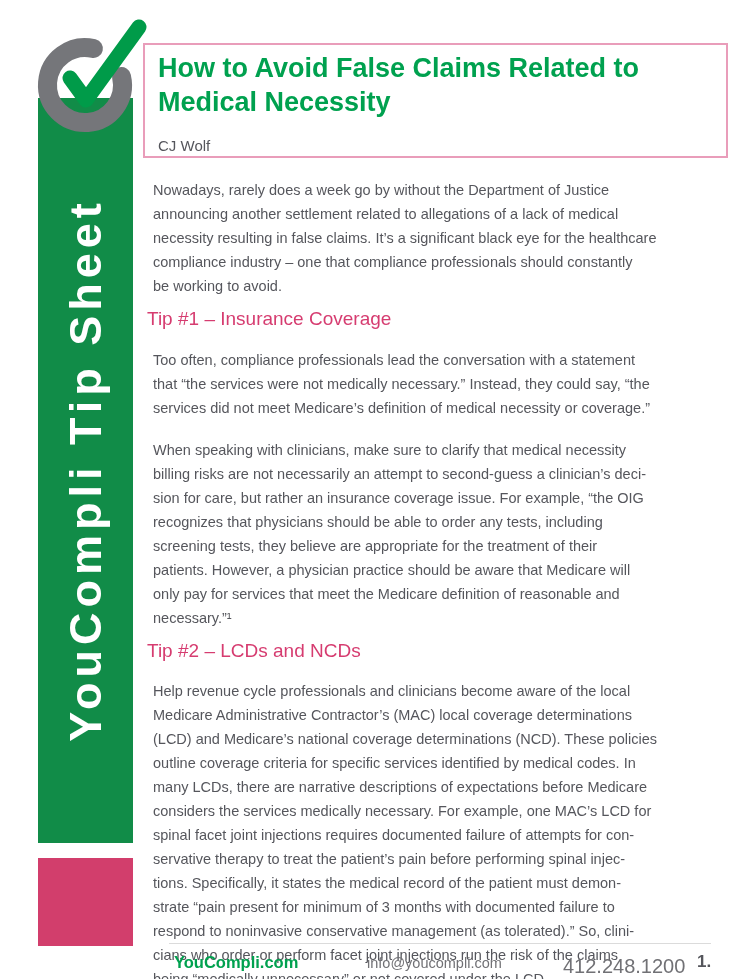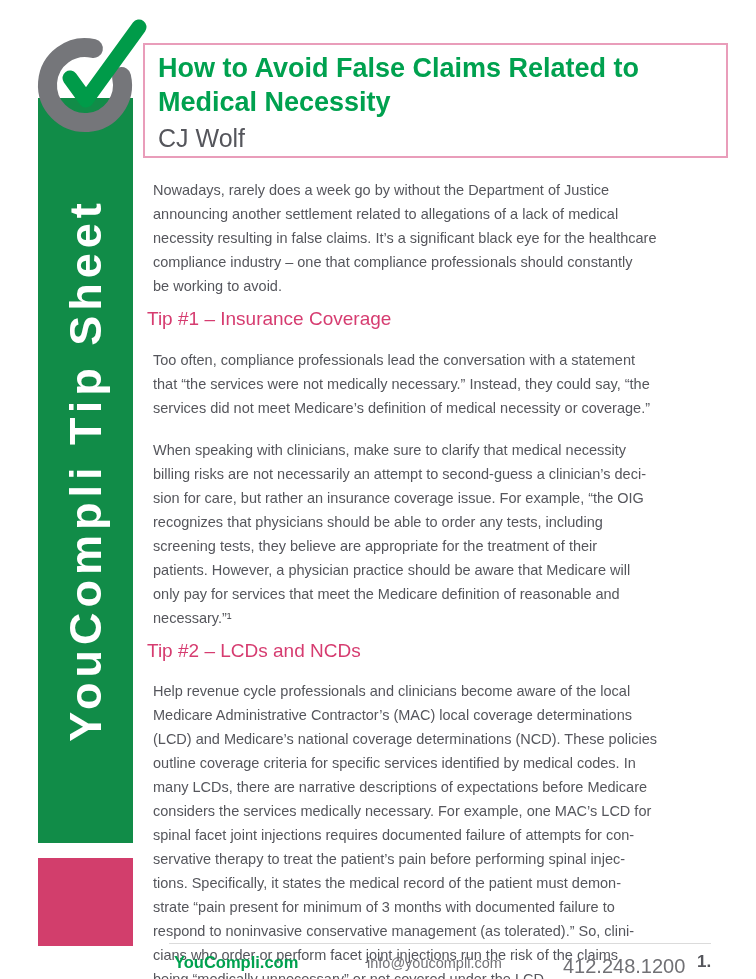--- a/index.html
+++ b/index.html
@@ -54,22 +54,22 @@
   }
   .title-box h1 {
     margin: 0;
     font-size: 27px;
     line-height: 34px;
     font-weight: bold;
     color: var(--brand-green);
     white-space: pre-line;
   }
   .author {
-    margin-top: 5px;
-    font-size: 25px;
+    margin-top: 18px;
+    font-size: 15px;
     color: var(--body-gray);
   }
   .content p {
     margin: 18px 0 0 10px;
     width: 580px;
     font-size: 14.5px;
     line-height: 24px;
     color: var(--body-gray);
     white-space: pre-line;
   }

